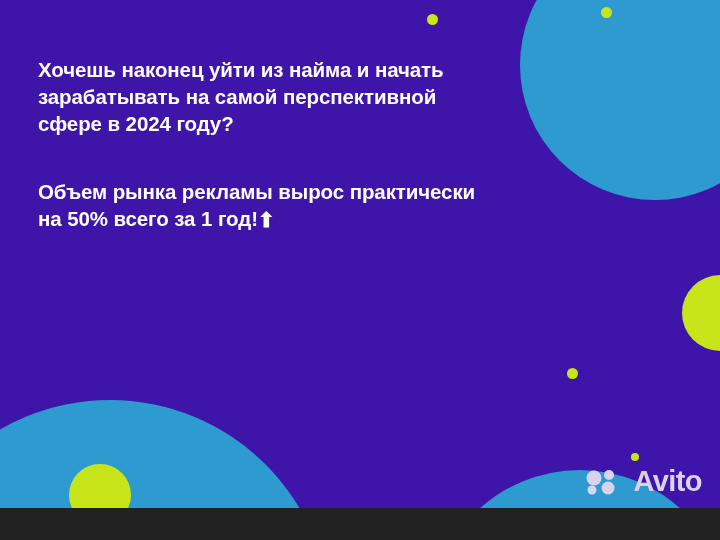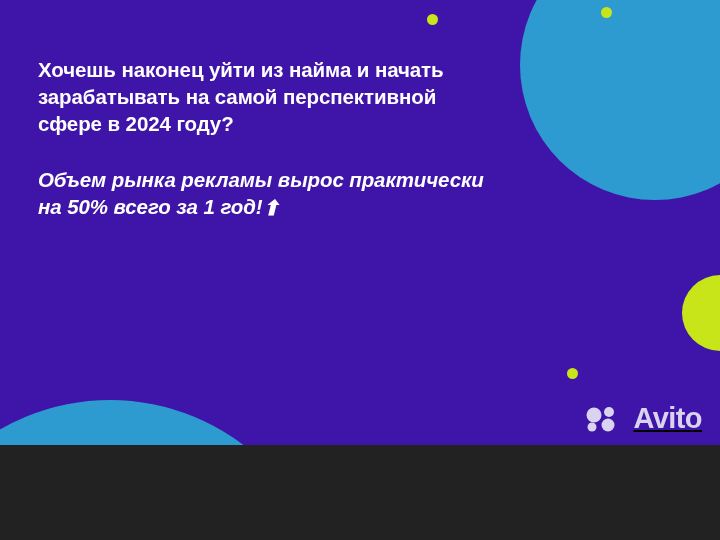--- a/index.html
+++ b/index.html
@@ -3,21 +3,21 @@
 <meta charset="utf-8">
 <style>
   html, body {
     margin: 0;
     padding: 0;
     background: #222;
   }
   #poster {
     position: relative;
     width: 720px;
-    height: 445px;
+    height: 508px;
     overflow: hidden;
     background: #3E15A8;
     font-family: "Liberation Sans", sans-serif;
   }
   .shape {
     position: absolute;
     border-radius: 50%;
   }
   
   .c-blue-tr {
@@ -66,37 +66,36 @@
   }
   .para {
     color: #FFFFFF;
     font-weight: bold;
     font-size: 20.5px;
     line-height: 27px;
     letter-spacing: -0.1px;
     margin: 0;
     white-space: pre-line;
   }
-  .para + .para { margin-top: 29px; font-style: italic; }
+  .para + .para { margin-top: 41px; }
   .arrow-up {
     font-weight: bold;
     display: inline-block;
     transform: translateY(1px);
   }
 
   
   .logo {
     position: absolute;
     right: 18px;
     bottom: 12px;
     display: flex;
     align-items: center;
     gap: 16px;
     z-index: 6;
-    text-decoration: underline;
   }
   .logo-mark { display: block; }
   .logo-word {
     color: #D9D3F0;
     font-size: 29px;
     font-weight: bold;
     letter-spacing: -0.6px;
     line-height: 1;
   }
 </style>

